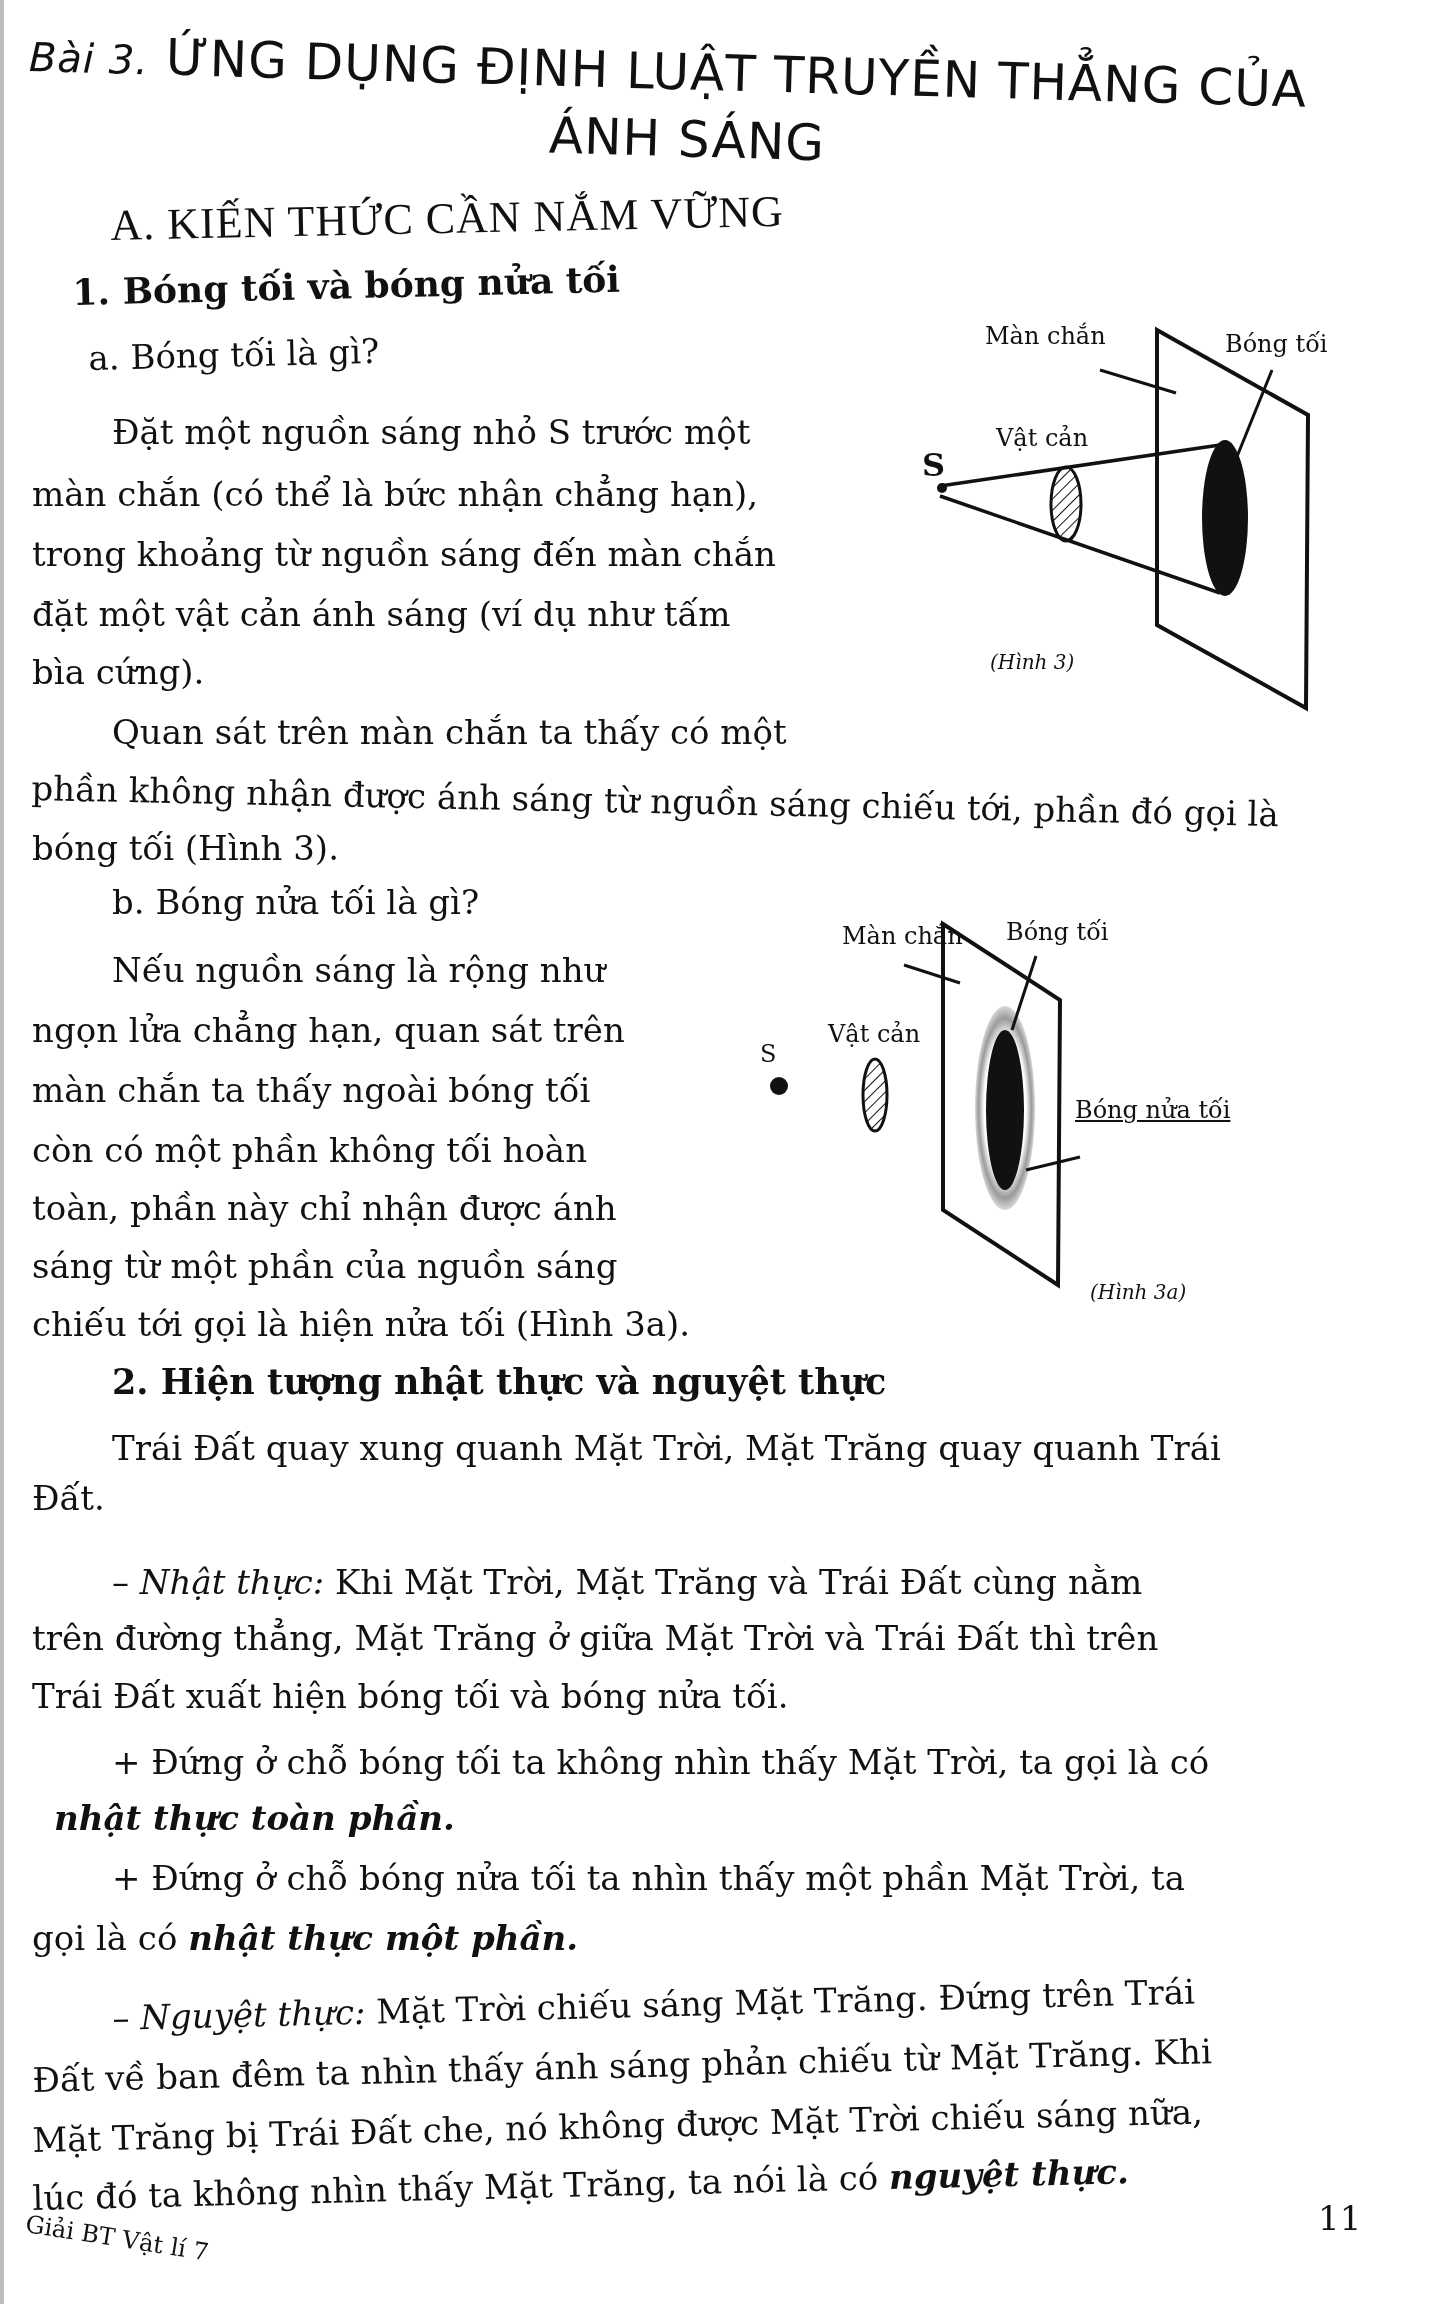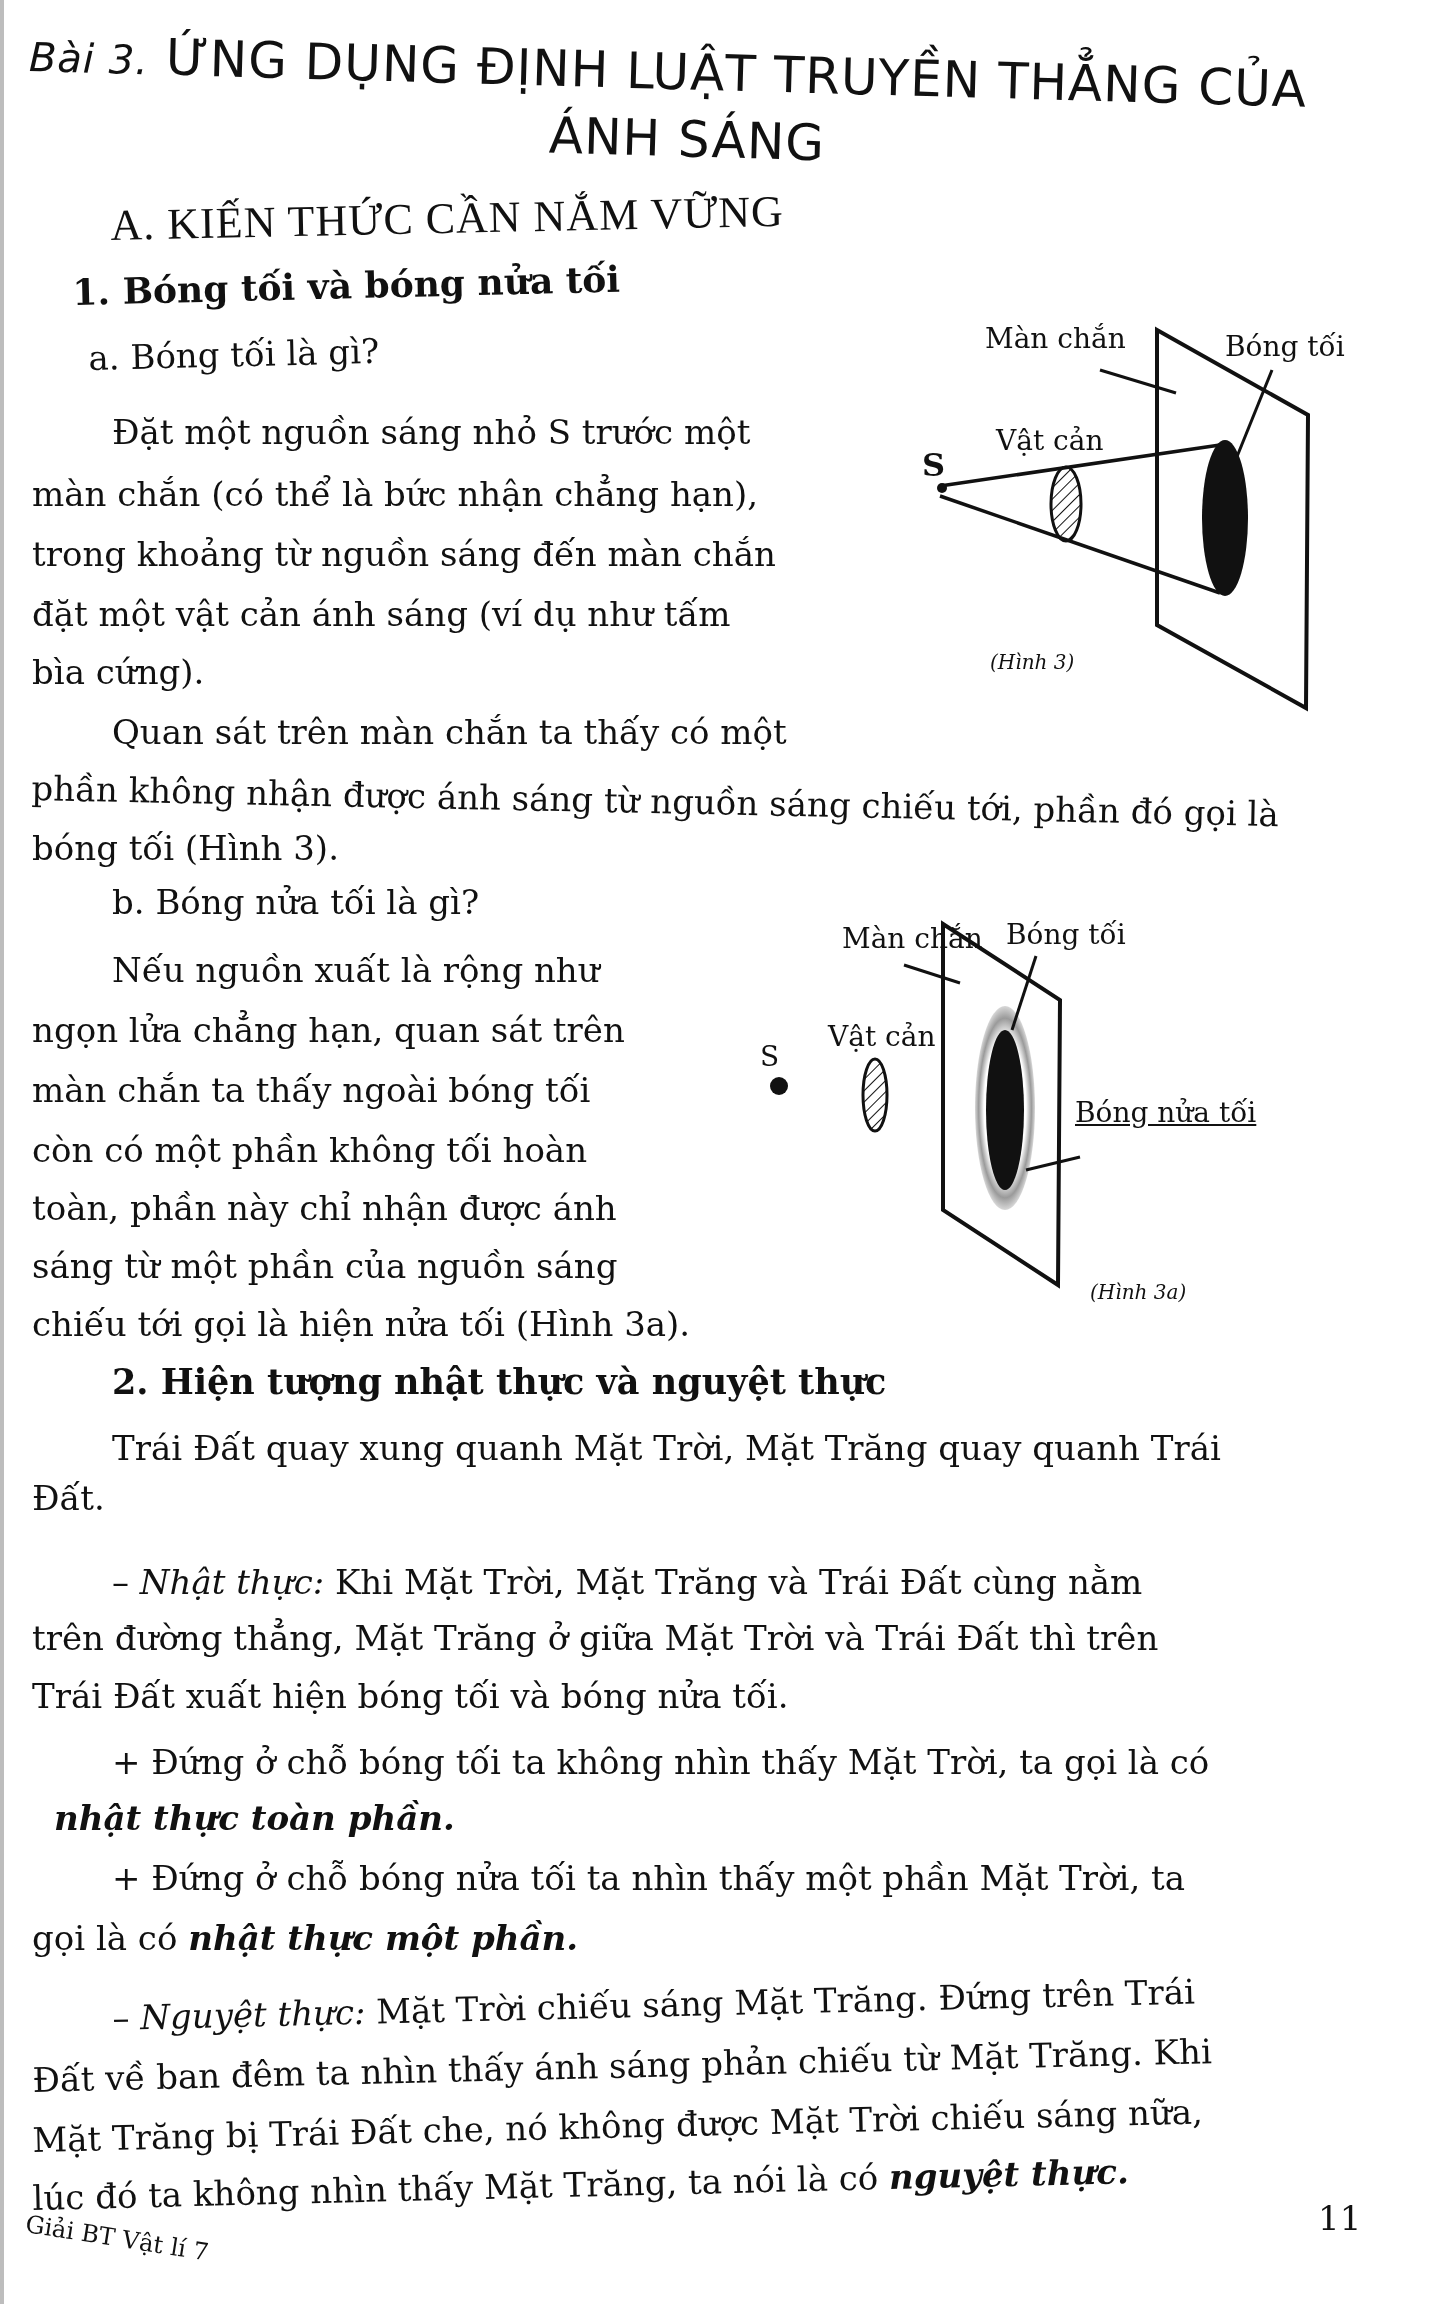--- a/index.html
+++ b/index.html
@@ -18,21 +18,21 @@
     .title .line2 { display: block; text-align: center; padding-right: 60px; }
     .section-a {
       position: absolute; left: 110px; top: 200px;
       font-family: "Liberation Serif", serif; font-size: 44px; letter-spacing: 1px;
       transform: rotate(-1.2deg); transform-origin: left top;
     }
     .h-bold { font-weight: bold; font-family: "DejaVu Serif", serif; }
     .p { position: absolute; font-size: 34px; line-height: 40px; font-family: "DejaVu Serif", serif; }
     .i { font-style: italic; }
     .bi { font-style: italic; font-weight: bold; }
-    .fig-label { position: absolute; font-size: 28px; font-family: "DejaVu Serif", serif; white-space: nowrap; }
+    .fig-label { position: absolute; font-size: 24px; font-family: "DejaVu Serif", serif; white-space: nowrap; }
     .fig-caption { position: absolute; font-size: 20px; font-style: italic; font-family: "DejaVu Serif", serif; white-space: nowrap; }
     svg { position: absolute; overflow: visible; }
     .footer-left { position: absolute; left: 28px; top: 2210px; font-size: 24px; transform: rotate(9deg); transform-origin: left top; }
     .page-num { position: absolute; left: 1318px; top: 2198px; font-size: 34px; }
     .tilt-slight { transform: rotate(1.2deg); transform-origin: left top; }
     .tilt-neg { transform: rotate(-1.4deg); transform-origin: left top; }
   </style>
 </head>
 <body>
 
@@ -59,21 +59,21 @@
 
 <div>
   <div class="p" style="left:112px; top:712px;">Quan sát trên màn chắn ta thấy có một</div>
   <div class="p tilt-slight" style="left:32px; top:768px;">phần không nhận được ánh sáng từ nguồn sáng chiếu tới, phần đó gọi là</div>
   <div class="p" style="left:32px; top:828px;">bóng tối (Hình 3).</div>
 </div>
 
 <div class="p" style="left:112px; top:882px;">b. Bóng nửa tối là gì?</div>
 
 <div>
-  <div class="p" style="left:112px; top:950px;">Nếu nguồn xuất là rộng như</div>
+  <div class="p" style="left:112px; top:950px;">Nếu nguồn sáng là rộng như</div>
   <div class="p" style="left:32px; top:1010px;">ngọn lửa chẳng hạn, quan sát trên</div>
   <div class="p" style="left:32px; top:1070px;">màn chắn ta thấy ngoài bóng tối</div>
   <div class="p" style="left:32px; top:1130px;">còn có một phần không tối hoàn</div>
   <div class="p" style="left:32px; top:1188px;">toàn, phần này chỉ nhận được ánh</div>
   <div class="p" style="left:32px; top:1246px;">sáng từ một phần của nguồn sáng</div>
   <div class="p" style="left:32px; top:1304px;">chiếu tới gọi là hiện nửa tối (Hình 3a).</div>
 </div>
 
 <div>
   <svg width="540" height="450" style="left:900px; top:300px;" viewBox="0 0 540 450">

